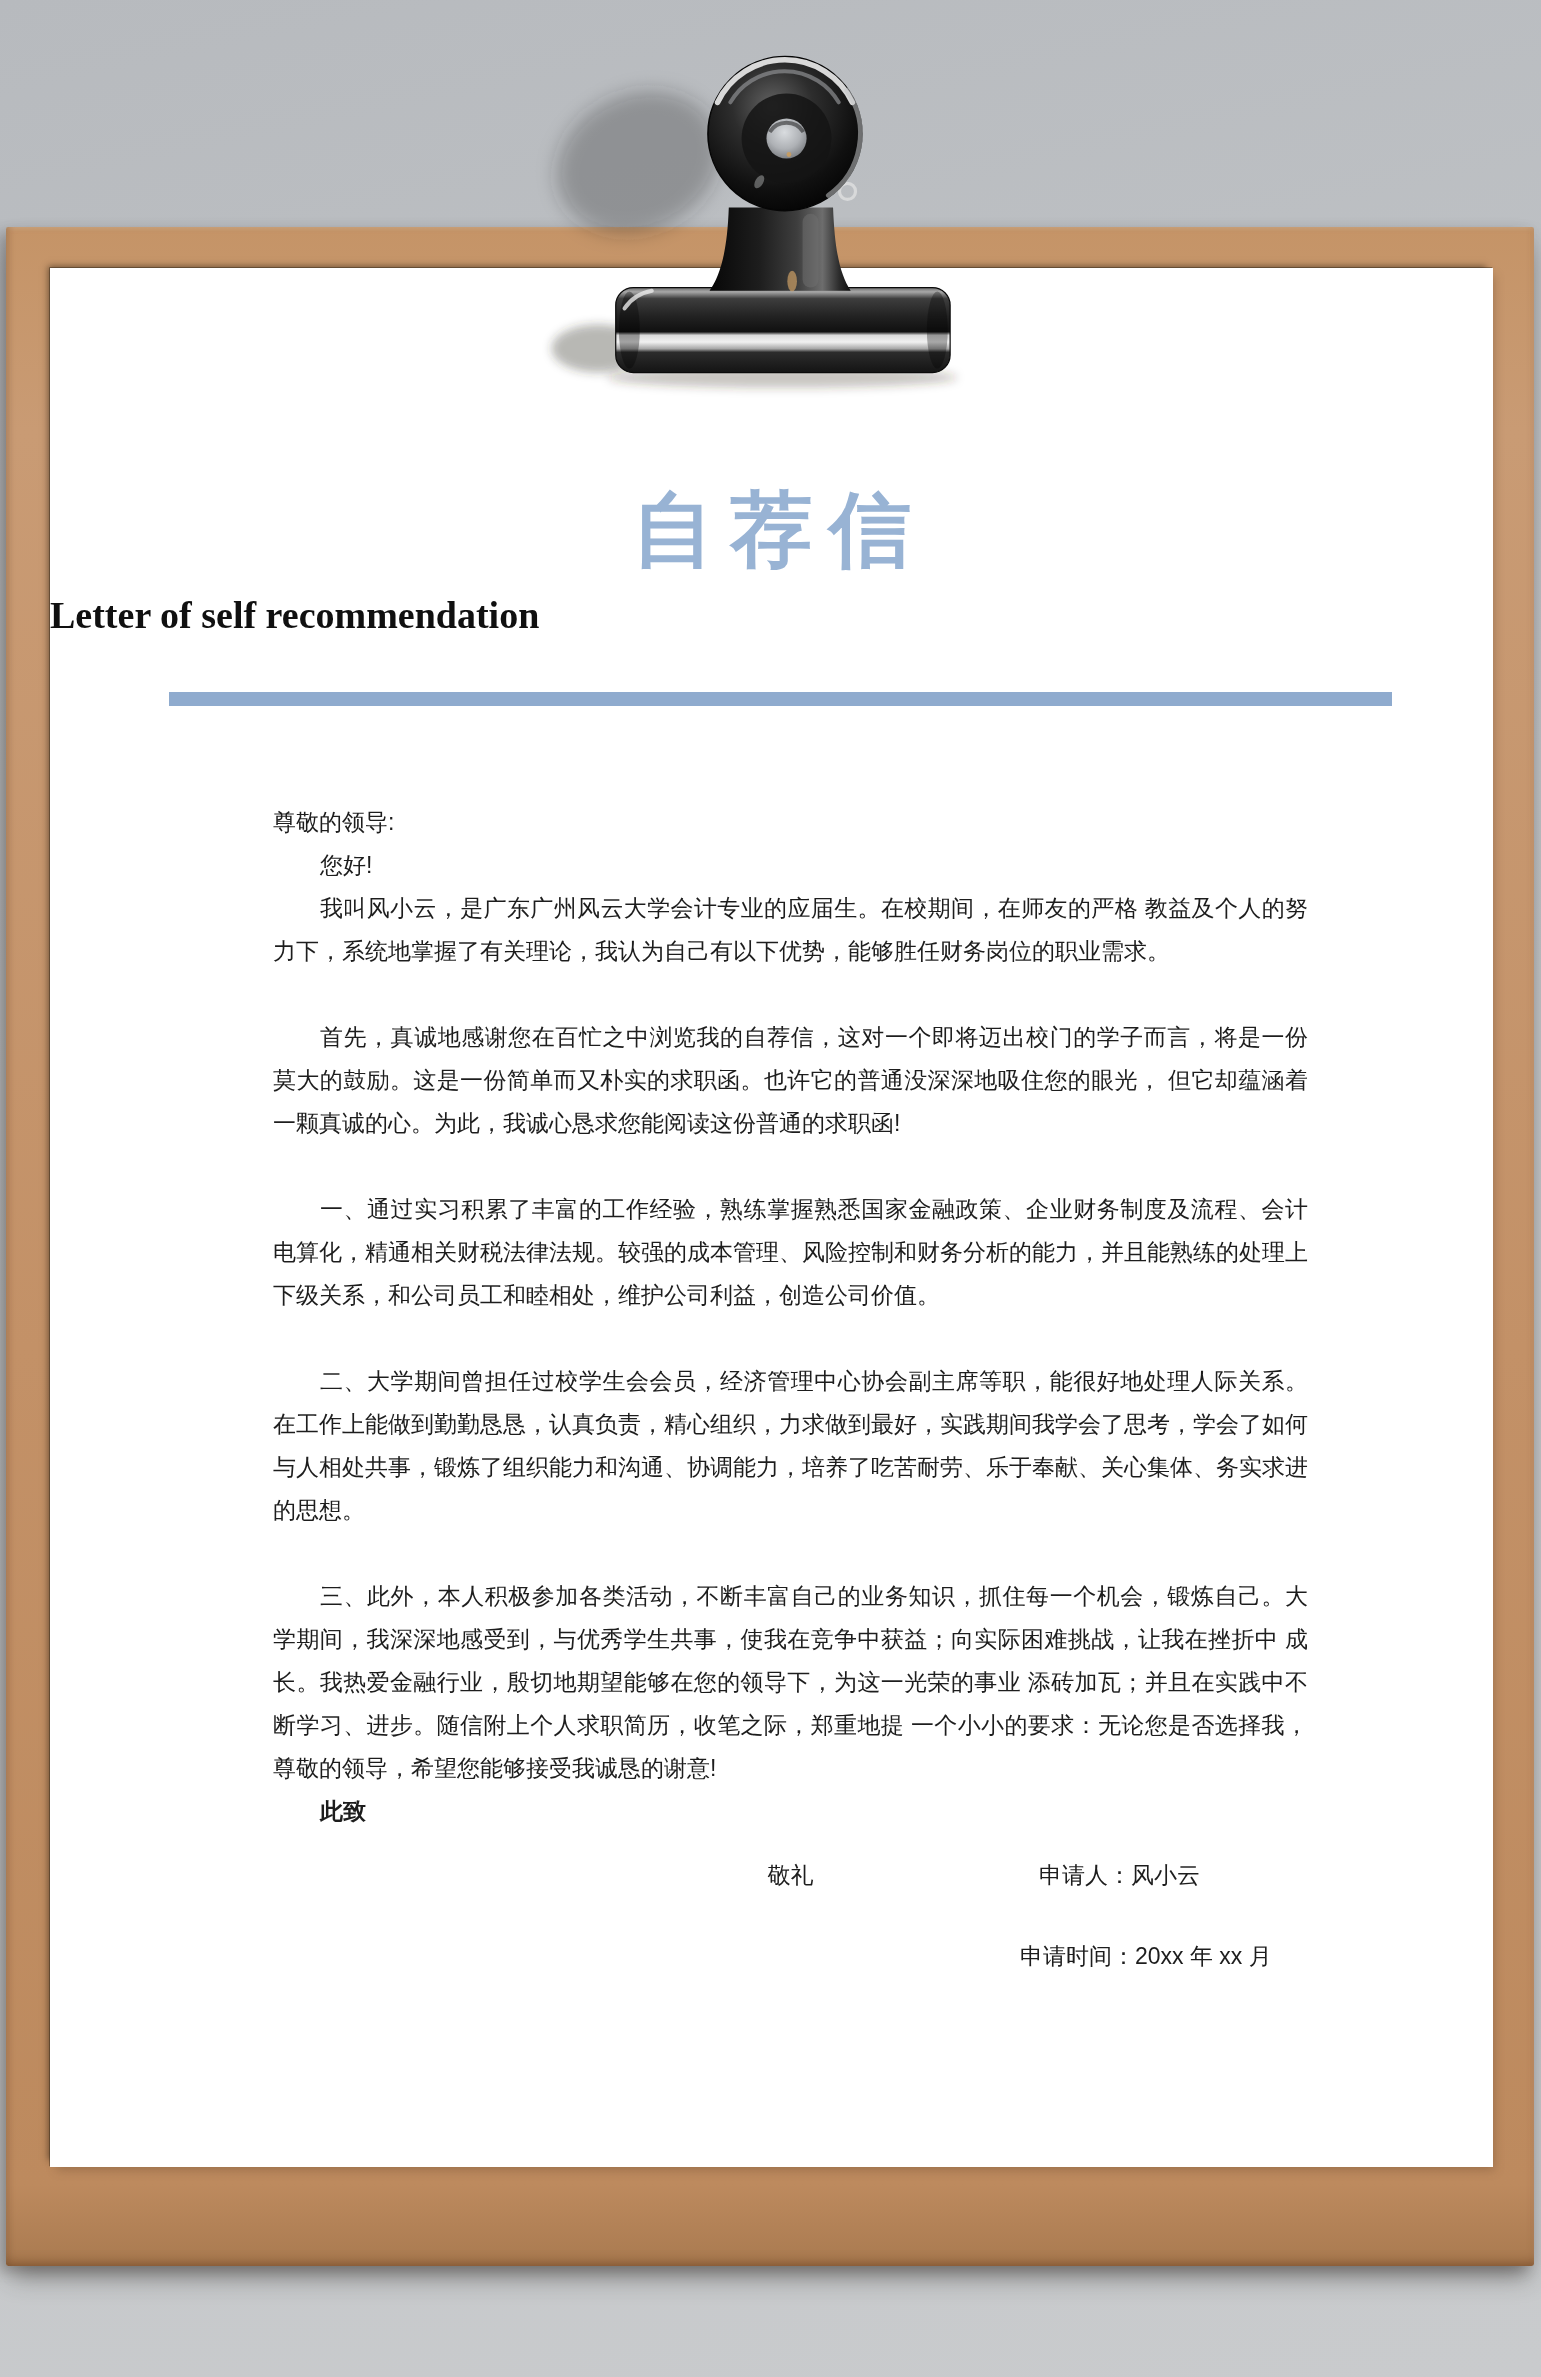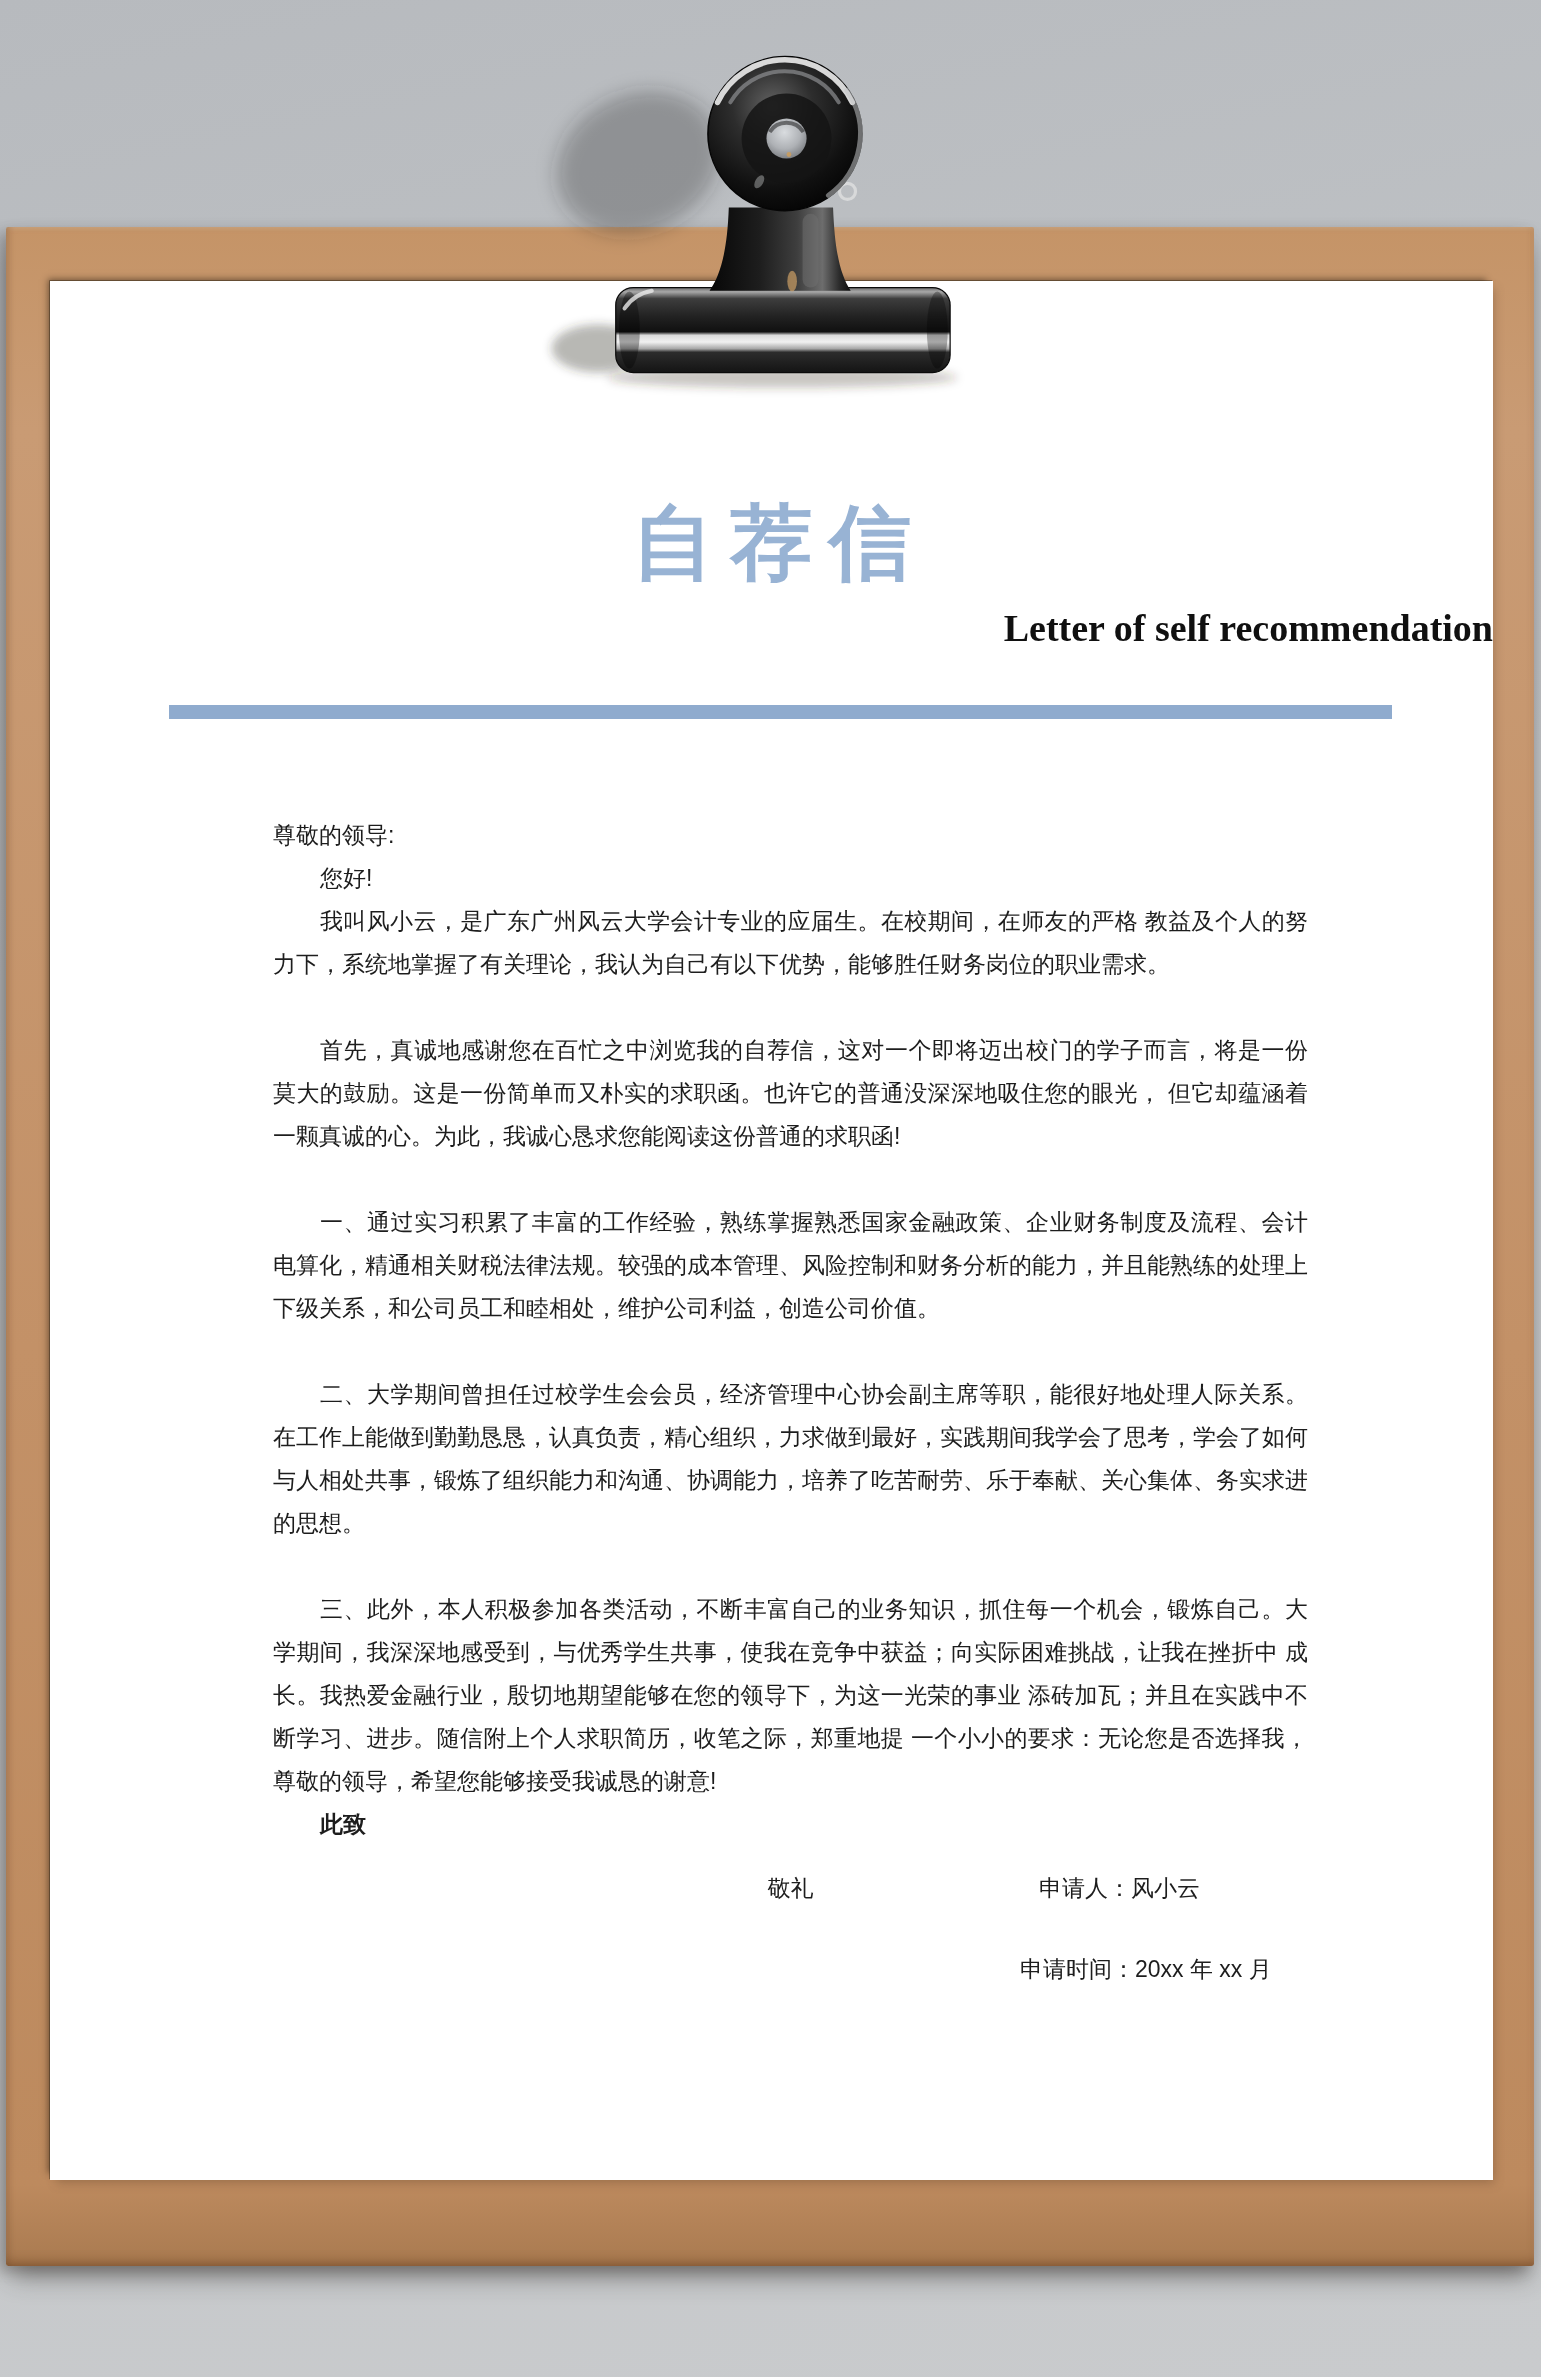--- a/index.html
+++ b/index.html
@@ -25,21 +25,21 @@
       0 14.4px 24px -4.8px rgba(40, 35, 30, 0.45),
       -7.2px 5.6px 13px rgba(60, 55, 50, 0.28),
       inset 0 -8px 11.2px -4.8px rgba(90, 50, 20, 0.45),
       inset 3.2px 0 8px -3.2px rgba(80, 50, 30, 0.35),
       inset 0 2.4px 4.8px -1.6px rgba(255, 240, 220, 0.35);
   }
 
   
   .paper {
     position: absolute;
-    left: 50px; top: 281px;
+    left: 50px; top: 268px;
     width: 1443px; height: 1899px;
     background: #ffffff;
     box-shadow:
       -4.8px -4.8px 6.4px -2.4px rgba(45, 32, 20, 0.55),
       -0.8px -0.8px 0 rgba(60, 45, 30, 0.55),
       4px 5.6px 9.6px -1.6px rgba(100, 70, 45, 0.35);
   }
 
   .title-cn {
     position: absolute;
@@ -51,21 +51,21 @@
     font-weight: bold;
     letter-spacing: 0.20em;
     text-indent: 0.20em;
     color: #98b3d4;
   }
 
   .title-en {
     position: absolute;
     left: 0; top: 324px;
     width: 100%;
-    text-align: right;
+    text-align: left;
     font-family: "Liberation Serif", serif;
     font-weight: bold;
     font-size: 38px;
     line-height: 1.25;
     color: #101010;
   }
 
   .divider {
     position: absolute;
     left: 119px; top: 424px;

